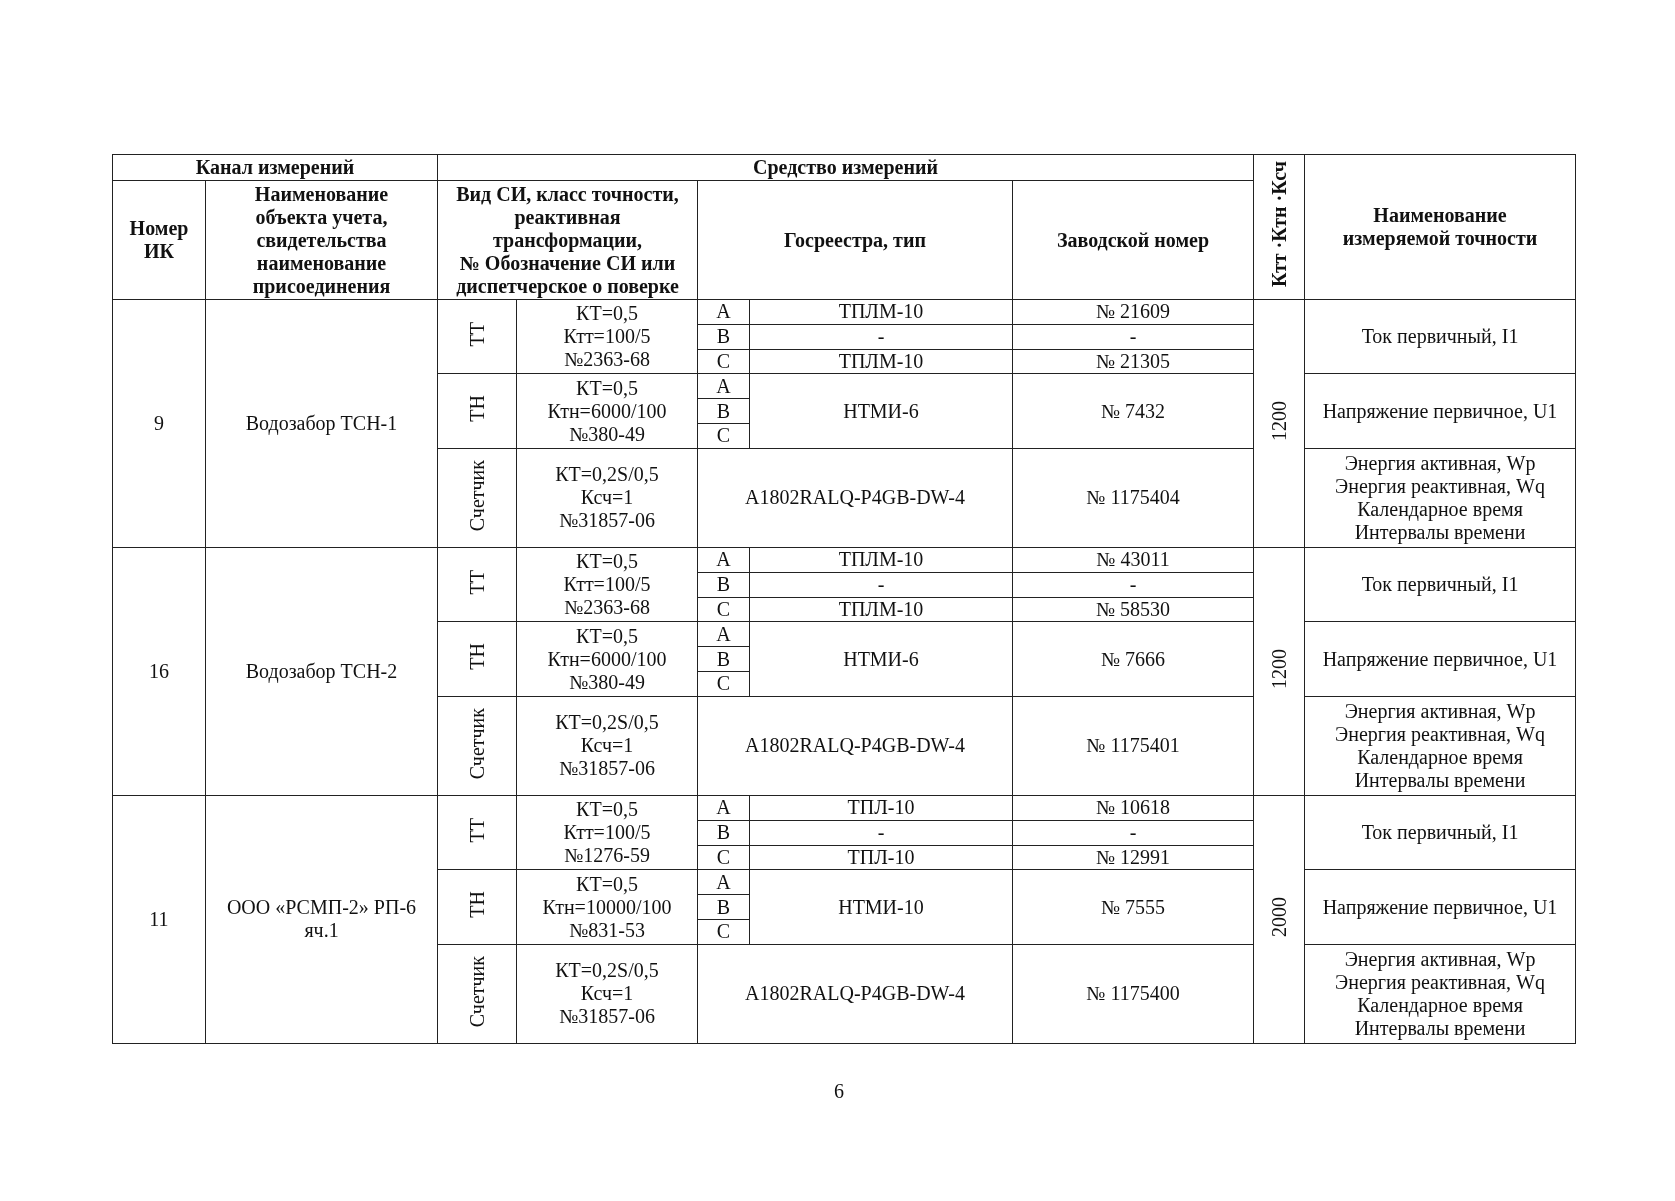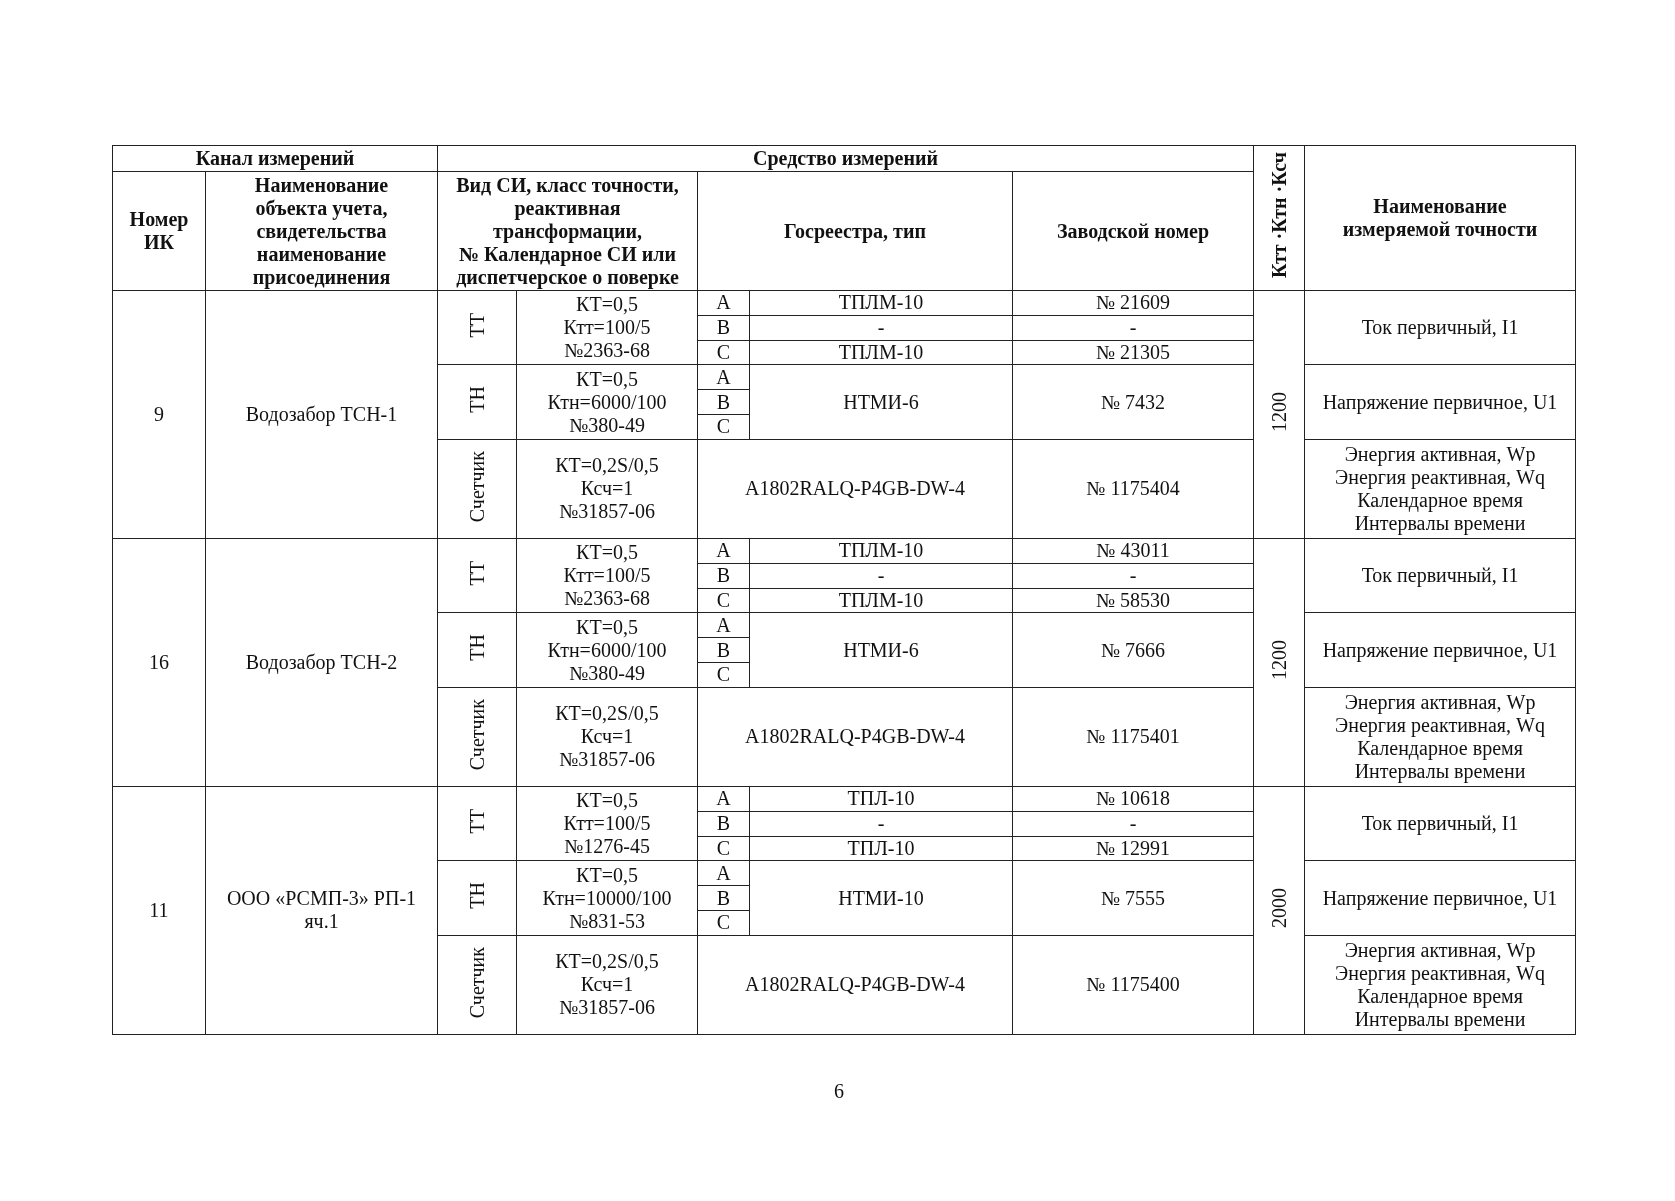--- a/index.html
+++ b/index.html
@@ -1,18 +1,18 @@
 <!DOCTYPE html>
 <html><head>
 <meta charset="utf-8">
 <style>
   html, body { margin:0; padding:0; background:#ffffff; }
   body { width:1675px; height:1201px; position:relative; overflow:hidden;
          font-family:"Liberation Serif","DejaVu Serif",serif; color:#111; }
-  table.main { position:absolute; left:112px; top:145px; border-collapse:collapse;
+  table.main { position:absolute; left:112px; top:154px; border-collapse:collapse;
                table-layout:fixed; width:1463px; }
   table.main td, table.main th { border:1.5px solid #222; padding:0; text-align:center;
                vertical-align:middle; font-size:20px; line-height:23px; overflow:hidden; }
   th { font-weight:bold; }
   .hdr1 th { height:25px; }
   .hdr2 th { height:118px; }
   .vert { writing-mode:vertical-rl; transform:rotate(180deg); display:inline-block; white-space:nowrap; }
   td.phase { font-size:20px; }
   tr.r { height:24.8px; }
   .multi span { display:block; }
@@ -49,21 +49,21 @@
         <span>Наименование</span>
           <span>объекта учета,</span>
           <span>свидетельства</span>
           <span>наименование</span>
           <span>присоединения</span>
       </th>
       <th colspan="2" class="multi">
         <span>Вид СИ, класс точности,</span>
           <span>реактивная</span>
           <span>трансформации,</span>
-          <span>№ Календарное СИ или</span>
+          <span>№ Обозначение СИ или</span>
           <span>диспетчерское о поверке</span>
       </th>
       <th colspan="2">Госреестра, тип</th>
       <th>Заводской номер</th>
     </tr>
   </thead>
   <tbody id="tbody">
       <tr class="r">
         <td rowspan="10">9</td>
         <td rowspan="10" style="padding:0 10px">Водозабор ТСН-1</td>
@@ -183,26 +183,26 @@
           <span>Энергия реактивная, Wq</span>
           <span>Календарное время</span>
           <span>Интервалы времени</span>
         </td>
       </tr>
       <tr class="r"></tr>
       <tr class="r"></tr>
       <tr class="r"></tr>
       <tr class="r">
         <td rowspan="10">11</td>
-        <td rowspan="10" style="padding:0 10px">ООО «РСМП-3» РП-1 яч.1</td>
+        <td rowspan="10" style="padding:0 10px">ООО «РСМП-2» РП-6 яч.1</td>
         <td rowspan="3"><span class="vert">ТТ</span></td>
         <td rowspan="3" class="multi">
           <span>КТ=0,5</span>
           <span>Ктт=100/5</span>
-          <span>№1276-45</span>
+          <span>№1276-59</span>
         </td>
         <td class="phase">A</td>
         <td>ТПЛ-10</td>
         <td>№ 10618</td>
         <td rowspan="10"><span class="vert">2000</span></td>
         <td rowspan="3">Ток первичный, I1</td>
       </tr>
       <tr class="r">
         <td class="phase">B</td>
         <td>-</td>

